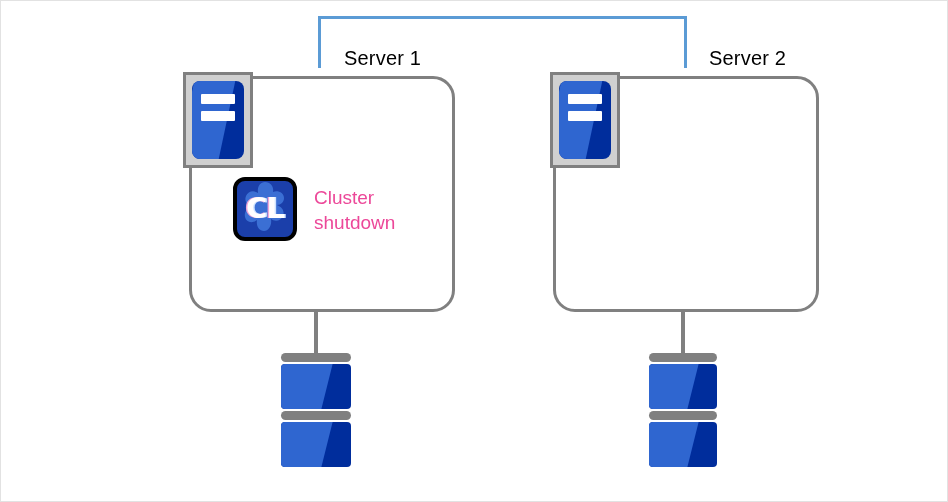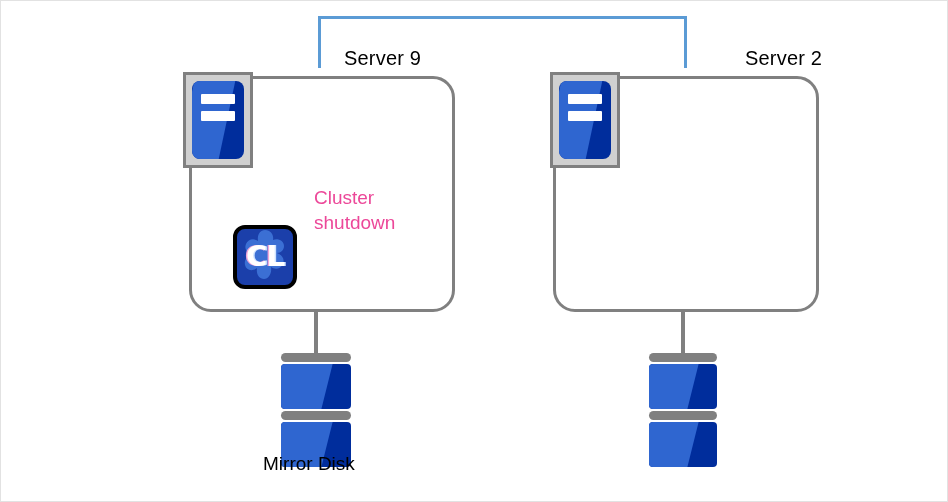--- a/index.html
+++ b/index.html
@@ -43,21 +43,21 @@
 
   
   .server-label {
     font-size: 20px;
     color: #000000;
     letter-spacing: .2px;
     white-space: nowrap;
     top: 46px;
   }
   .server-label.one { left: 343px; }
-  .server-label.two { left: 744px; text-align: right; }
+  .server-label.two { left: 708px; text-align: right; }
 
   
   .server-box {
     border: 3px solid #808080;
     border-radius: 22px;
     background: #ffffff;
     box-sizing: border-box;
     top: 75px;
     height: 236px;
   }
@@ -108,21 +108,20 @@
   .cl-icon {
     left: 232px;
     top: 176px;
     width: 64px;
     height: 64px;
     background: #1b3faa;
     border: 4px solid #000000;
     border-radius: 12px;
     box-sizing: border-box;
     overflow: hidden;
-    margin-top: 48px;
   }
   .cl-icon .splash {
     position: absolute;
     left: 4px;
     top: 0px;
     width: 48px;
     height: 56px;
   }
   .cl-icon .cl-text {
     position: absolute;
@@ -201,21 +200,21 @@
 </style>
 </head>
 <body>
 
 <div id="canvas">
 
   <div class="abs interconnect-top"></div>
   <div class="abs interconnect-leg left"></div>
   <div class="abs interconnect-leg right"></div>
 
-  <div class="abs server-label one">Server 9</div>
+  <div class="abs server-label one">Server 1</div>
 
   <div class="abs server-label two">Server 2</div>
 
   <div class="abs server-box one"></div>
 
   <div class="abs server-box two"></div>
 
   <div class="abs machine-icon one">
     <div class="chassis">
       <div class="sheen"></div>
@@ -265,15 +264,14 @@
     <div class="disk-body">
       <div class="sheen"></div>
     </div>
     <div class="disk-gap"></div>
     <div class="disk-plate"></div>
     <div class="disk-body">
       <div class="sheen"></div>
     </div>
   </div>
 
-  <div class="abs disk-caption">Mirror Disk</div>
 
 </div>
 
 </body></html>

